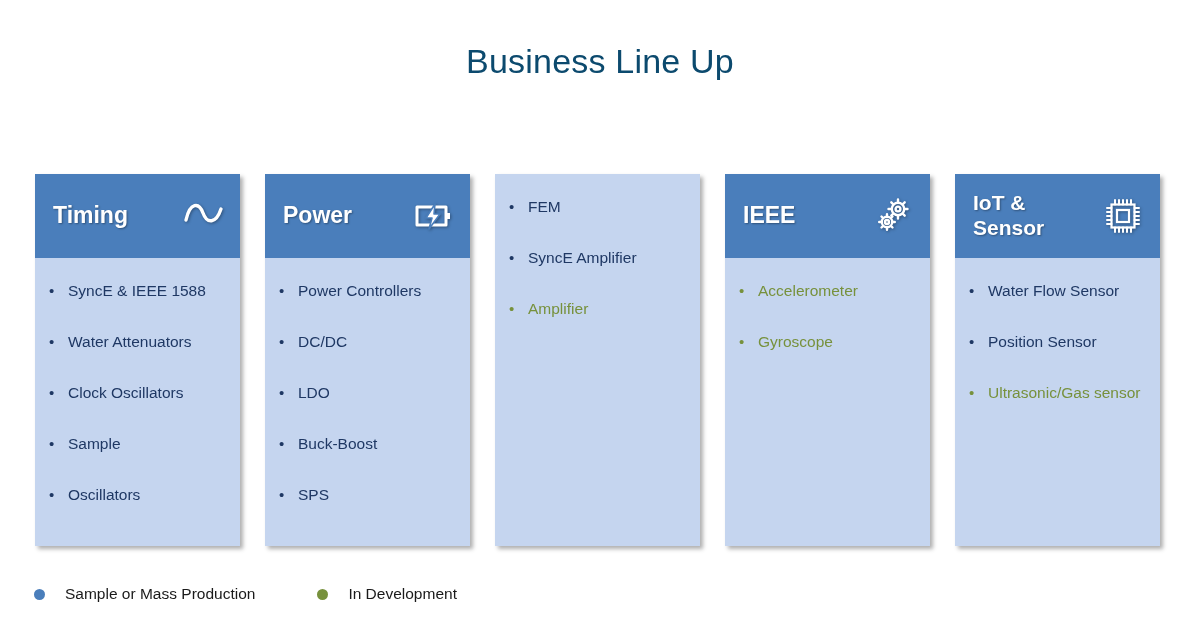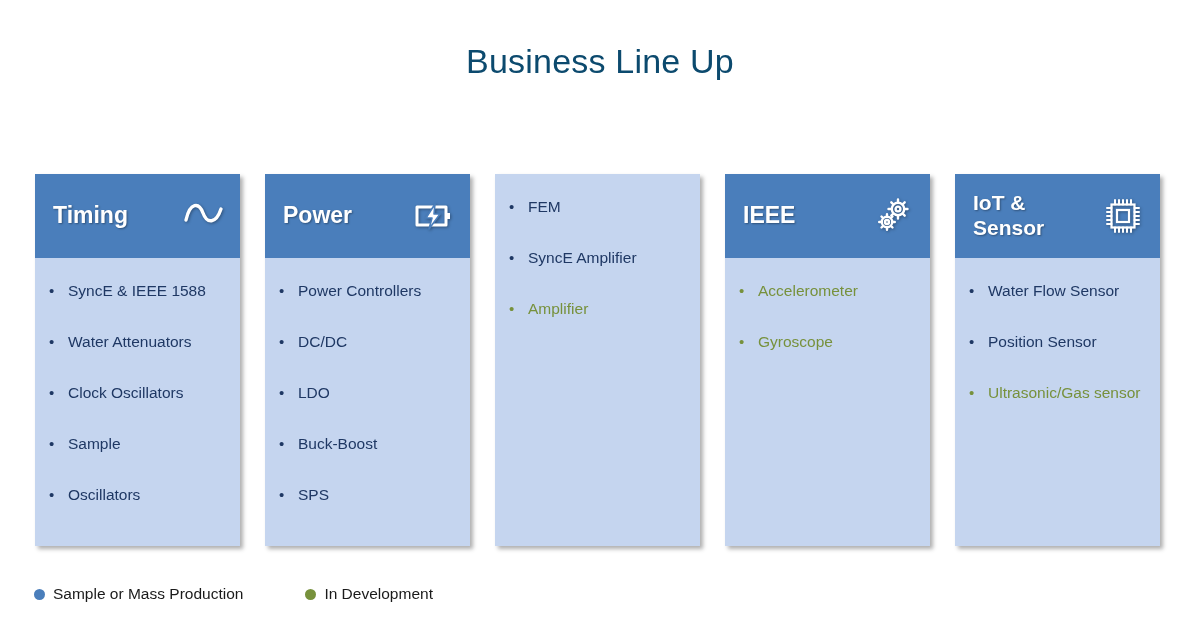--- a/index.html
+++ b/index.html
@@ -112,21 +112,21 @@
     left: 34px;
     display: flex;
     align-items: center;
     gap: 62px;
     font-size: 15.5px;
     color: #1a1a1a;
   }
   .legend-entry {
     display: flex;
     align-items: center;
-    gap: 8px;
+    gap: 20px;
   }
   .legend-dot {
     width: 11px;
     height: 11px;
     border-radius: 50%;
     display: inline-block;
   }
   .legend-dot.blue { background: #4a7ebb; }
   .legend-dot.green { background: #77913c; }
   .legend-label { white-space: nowrap; }

